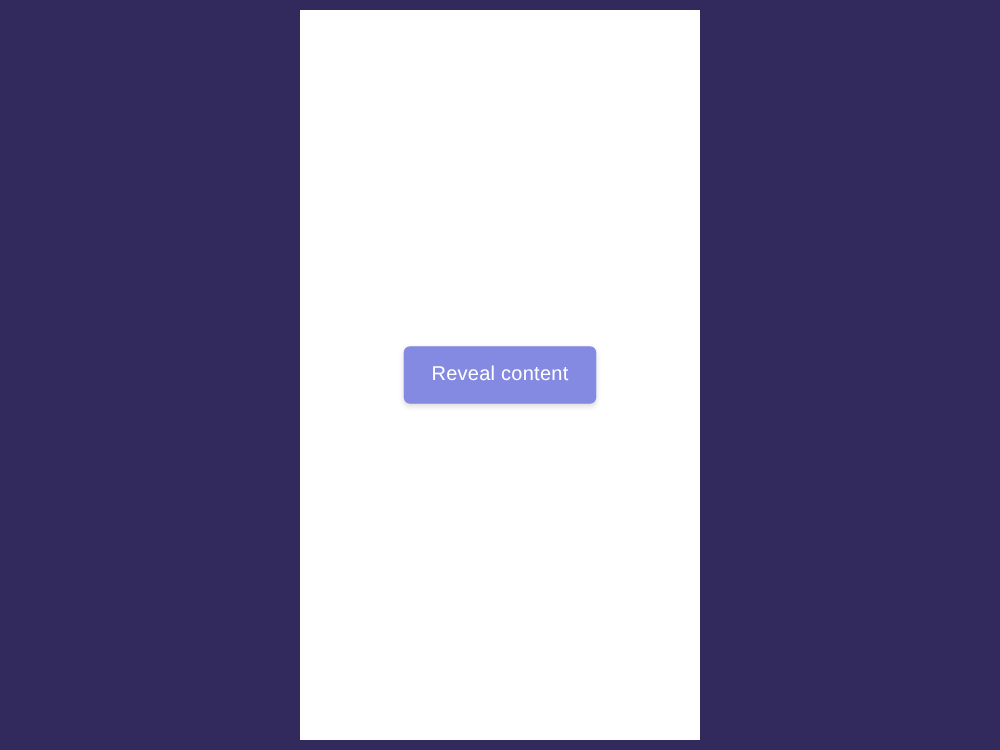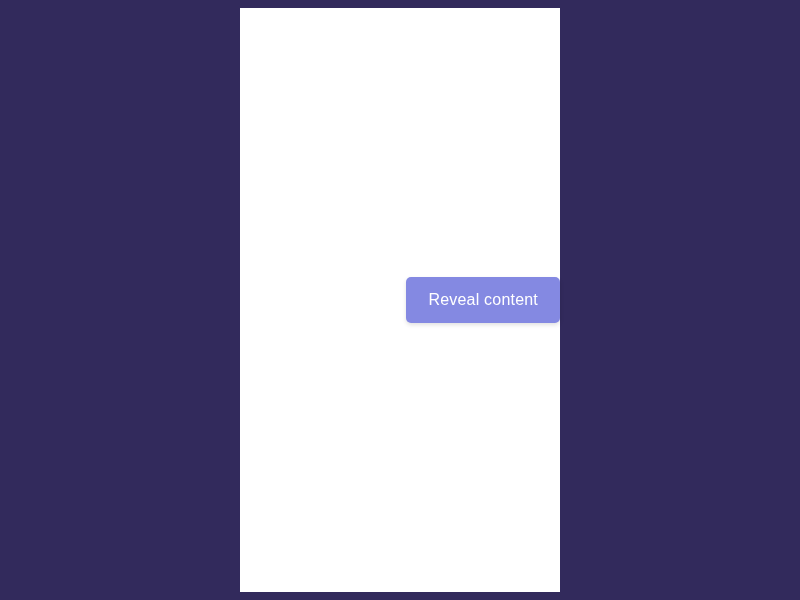--- a/index.html
+++ b/index.html
@@ -16,21 +16,21 @@
       align-items: center;
       font-family: -apple-system, BlinkMacSystemFont, "Segoe UI", Roboto, "Helvetica Neue", Arial, sans-serif;
       overflow: hidden;
     }
     .phone-frame {
       width: 320px;
       height: 584px;
       background-color: #ffffff;
       position: relative;
       display: flex;
-      justify-content: flex-end;
+      justify-content: center;
       align-items: center;
     }
     .reveal-button {
       background-color: #8489e2;
       color: #ffffff;
       border: none;
       border-radius: 5px;
       padding: 14px 22px;
       font-size: 16px;
       font-weight: 500;

